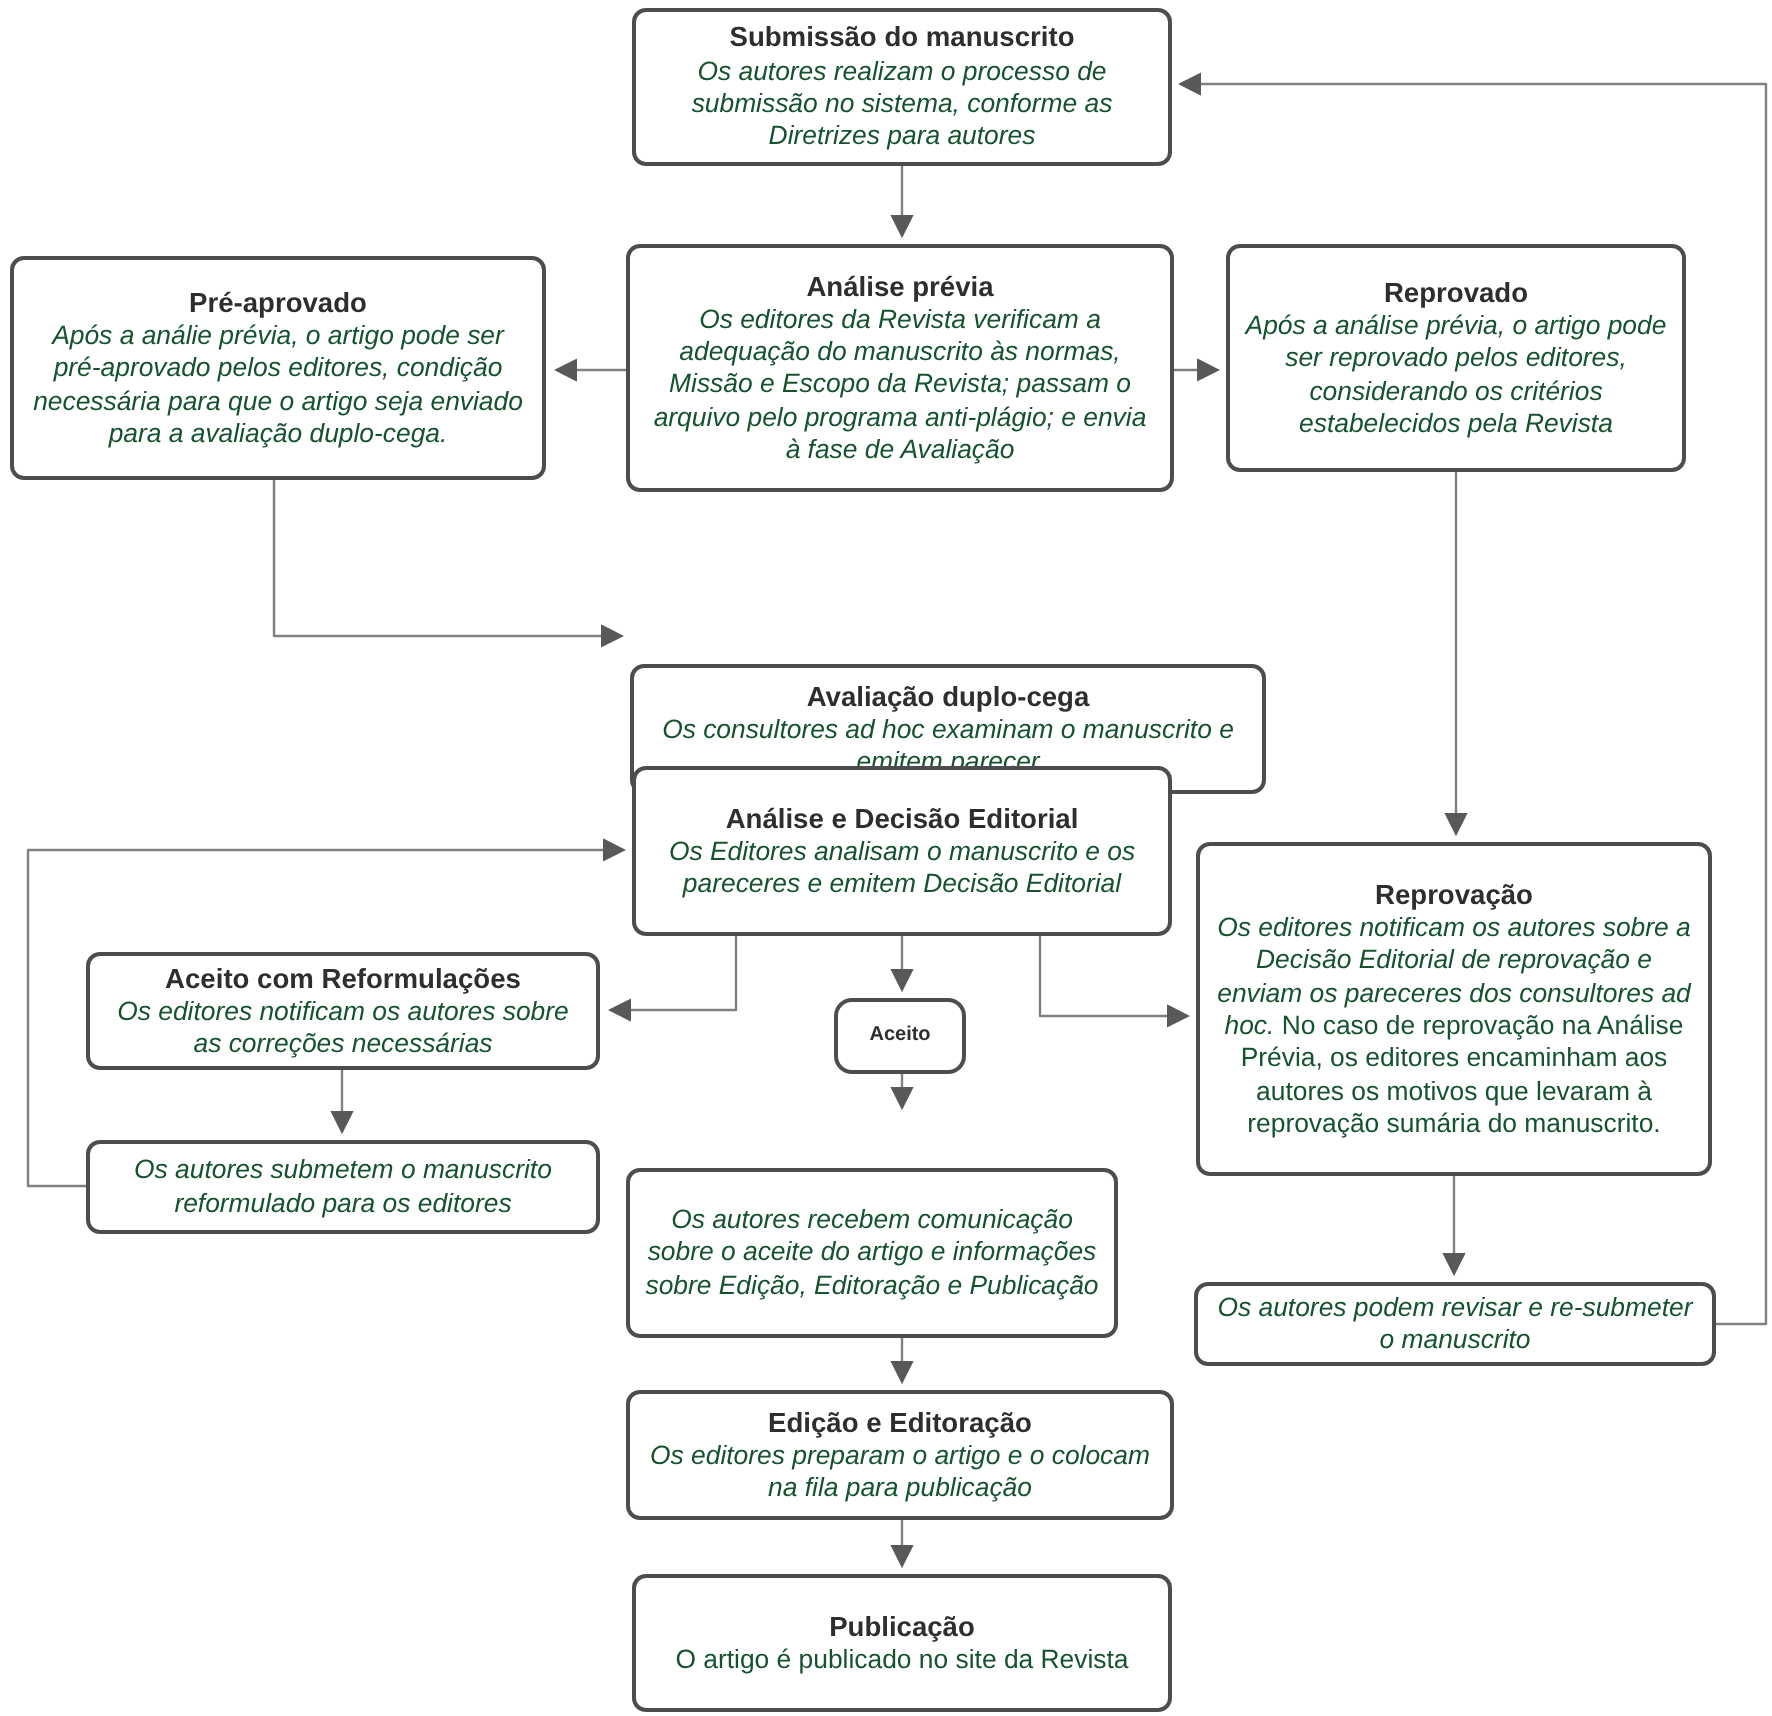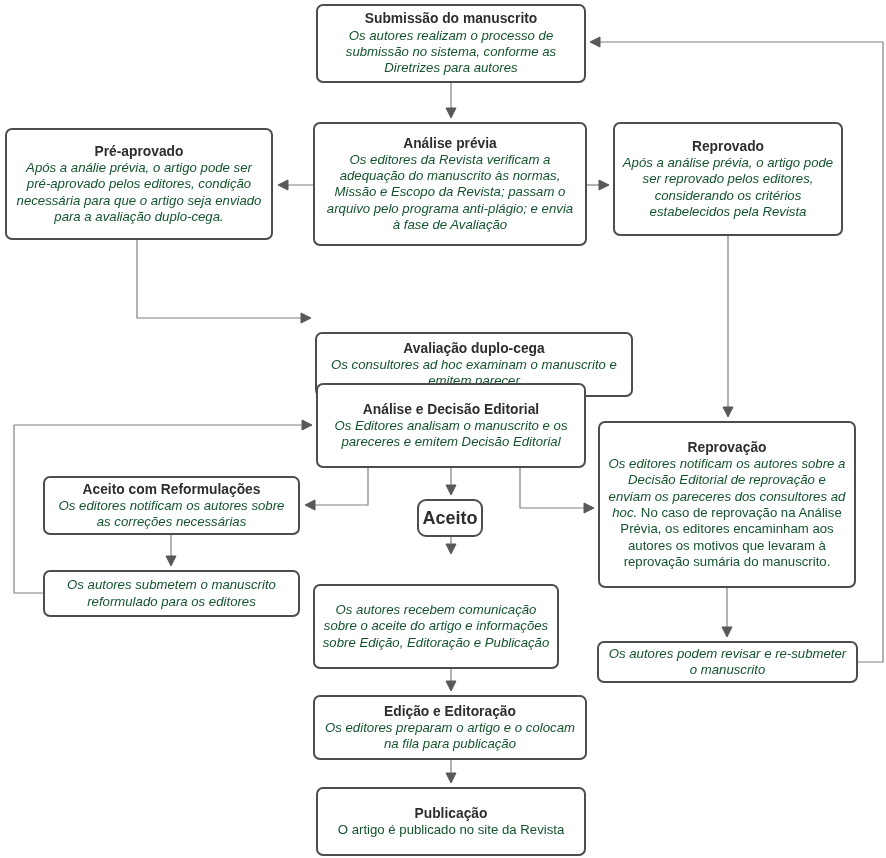--- a/index.html
+++ b/index.html
@@ -36,21 +36,21 @@
     line-height: 1.24;
     color: #2e2e2e;
   }
   .flow-box .box-body {
     font-style: italic;
     font-size: 13.2px;
     line-height: 1.24;
     color: #14532d;
   }
   .flow-box .box-body .upright { font-style: normal; }
-  .small-box .box-title { font-size: 18px; }
+  .small-box .box-title { font-size: 10px; }
 </style>
 </head>
 <body>
 
 <div class="canvas">
 
   <svg class="connectors" viewBox="0 0 886 858" fill="none" xmlns="http://www.w3.org/2000/svg">
     <defs>
       <marker id="arrow" viewBox="0 0 12 12" refX="10" refY="6" markerWidth="12" markerHeight="12" markerUnits="userSpaceOnUse" orient="auto">
         <path d="M1,1 L11,6 L1,11 Z" fill="#595959" stroke="#595959"></path>

